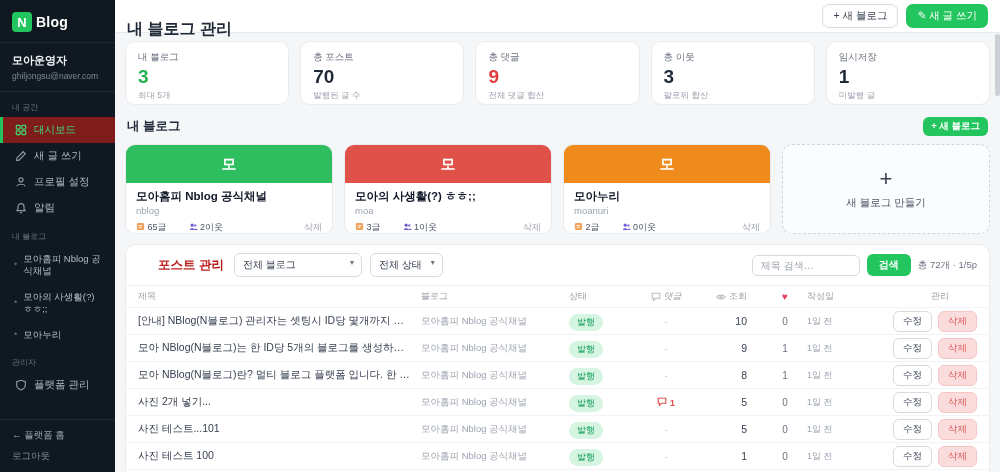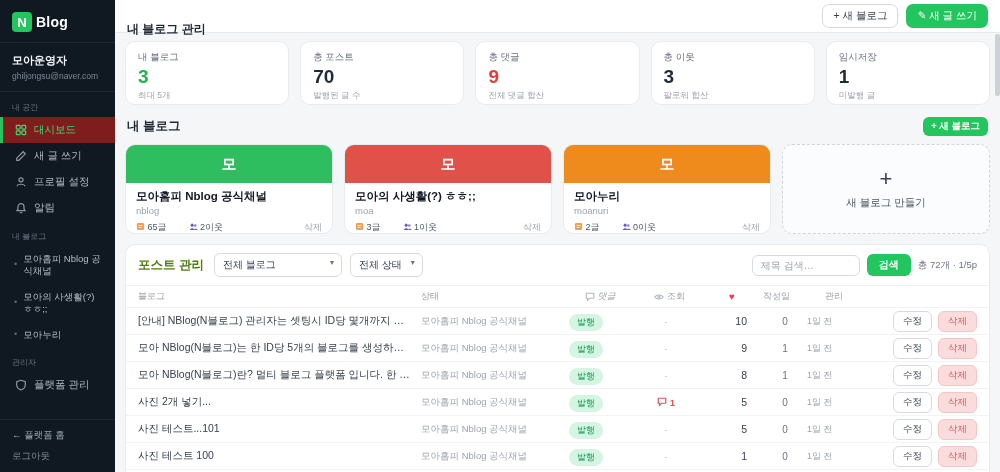--- a/index.html
+++ b/index.html
@@ -27,21 +27,21 @@
     color:#b4bdc7; cursor:pointer; line-height:1.25; }
   .blog-bullet { color:#5b6672; font-size:9px; flex:none; }
   .side-footer { position:absolute; bottom:0; left:0; width:100%; border-top:1px solid #1d2833; padding:9px 12px; }
   .side-home { font-size:9.5px; color:#9aa5b0; margin-bottom:8px; cursor:pointer; }
   .side-logout { font-size:9.5px; color:#7c8793; cursor:pointer; }
 
   
   .main { flex:1; display:flex; flex-direction:column; overflow:hidden; position:relative; }
   .topbar { background:#fff; border-bottom:1px solid #e7eaee; height:33px; display:flex; align-items:center;
     justify-content:space-between; padding:0 12px; }
-  .topbar-title { font-size:12px; font-weight:bold; color:#1f2937;margin-top:27px; }
+  .topbar-title { font-size:16px; font-weight:bold; color:#1f2937;margin-top:27px; }
   .topbar-actions { display:flex; gap:8px; }
   .btn-outline { background:#fff; border:1px solid #d7dbe0; border-radius:7px; padding:4px 10px; font-size:10.5px;
     color:#374151; cursor:pointer; font-family:inherit; }
   .btn-green { background:#22c55e; border:none; border-radius:7px; padding:4px 11px; font-size:10.5px;
     color:#fff; font-weight:normal; cursor:pointer; font-family:inherit; }
   .content { padding:8px 10px; flex:1; overflow:hidden; }
 
   
   .stats-row { display:flex; gap:11px; }
   .stat-card { flex:1; background:#fff; border:1px solid #e9ecef; border-radius:10px; padding:9px 12px; height:64px; }
@@ -67,21 +67,21 @@
   .blog-foot svg { width:9px; height:9px; vertical-align:-1px; }
   .blog-del { margin-left:auto; color:#9ca3af; cursor:pointer; font-size:9px; }
   .create-card { flex:1; background:#fbfcfd; border:1.5px dashed #cfd5db; border-radius:10px; height:90px;
     display:flex; flex-direction:column; align-items:center; justify-content:center; gap:6px; cursor:pointer; }
   .create-plus { font-size:22px; color:#374151; font-weight:300; line-height:1; }
   .create-label { font-size:10.5px; color:#4b5563; }
 
   
   .posts-panel { background:#fff; border:1px solid #e9ecef; border-radius:10px; margin-top:10px; overflow:hidden; }
   .posts-head { display:flex; align-items:center; gap:8px; padding:8px 12px; }
-  .posts-title { font-size:12.5px; font-weight:bold; color:#4d7c0f; margin-right:2px; }
+  .posts-title { font-size:12.5px; font-weight:bold; color:#b91c1c; margin-right:2px;margin-left:20px; }
   .sel { position:relative; border:1px solid #d7dbe0; border-radius:6px; background:#fff; font-size:10px;
     color:#374151; padding:4px 20px 4px 8px; cursor:pointer; }
   .sel-blog { width:128px; }
   .sel-caret { position:absolute; right:7px; top:4px; font-size:8px; color:#6b7280; }
   .posts-head-right { margin-left:auto; display:flex; align-items:center; gap:7px; }
   .search-input { border:1px solid #d7dbe0; border-radius:6px; padding:4px 8px; font-size:10px; width:108px;
     color:#374151; font-family:inherit; }
   .search-input::placeholder { color:#9ca3af; }
   .btn-search { background:#22c55e; border:none; border-radius:6px; padding:4px 12px; font-size:10px;
     color:#fff; font-weight:bold; cursor:pointer; font-family:inherit; }
@@ -317,20 +317,21 @@
           </div>
           <div class="posts-head-right">
             <input class="search-input" placeholder="제목 검색…" style="">
             <button class="btn-search">검색</button>
             <span class="total-label">총 72개 · 1/5p</span>
           </div>
         </div>
 
         <div class="tbl">
           <div class="tbl-row tbl-head">
+            <div class="th">제목</div>
             <div class="th">블로그</div>
             <div class="th">상태</div>
             <div class="th c">
                 <svg viewBox="0 0 12 12">
                   <path d="M1.5 1.5 h9 v6 h-5 l-2.5 2.5 v-2.5 h-1.5 z"></path>
                 </svg>
                 <span>댓글</span>
               </div>
             <div class="th r">
                 <svg viewBox="0 0 12 12">

